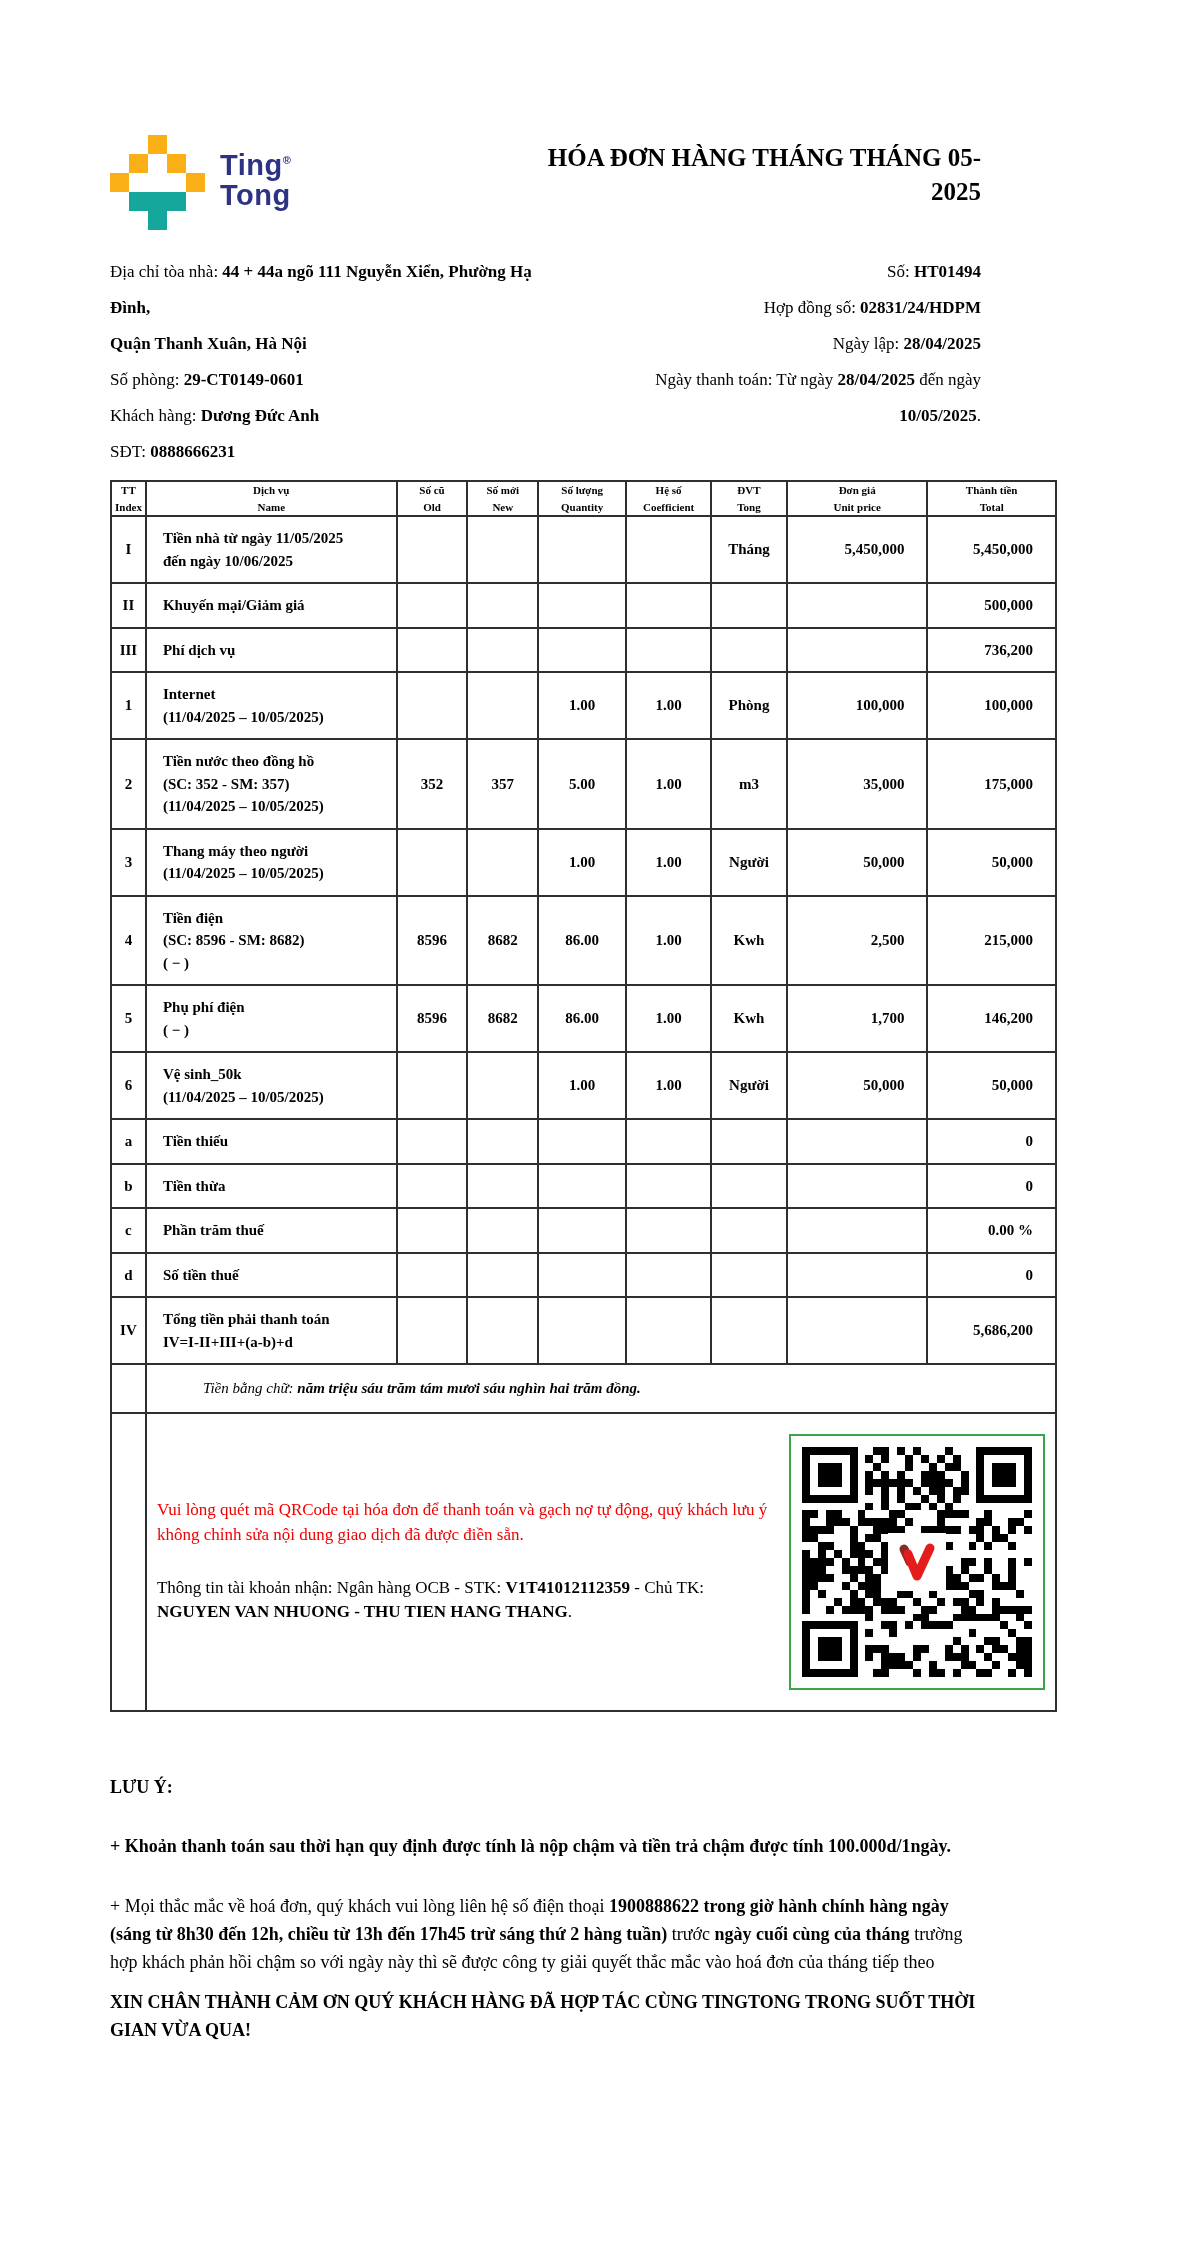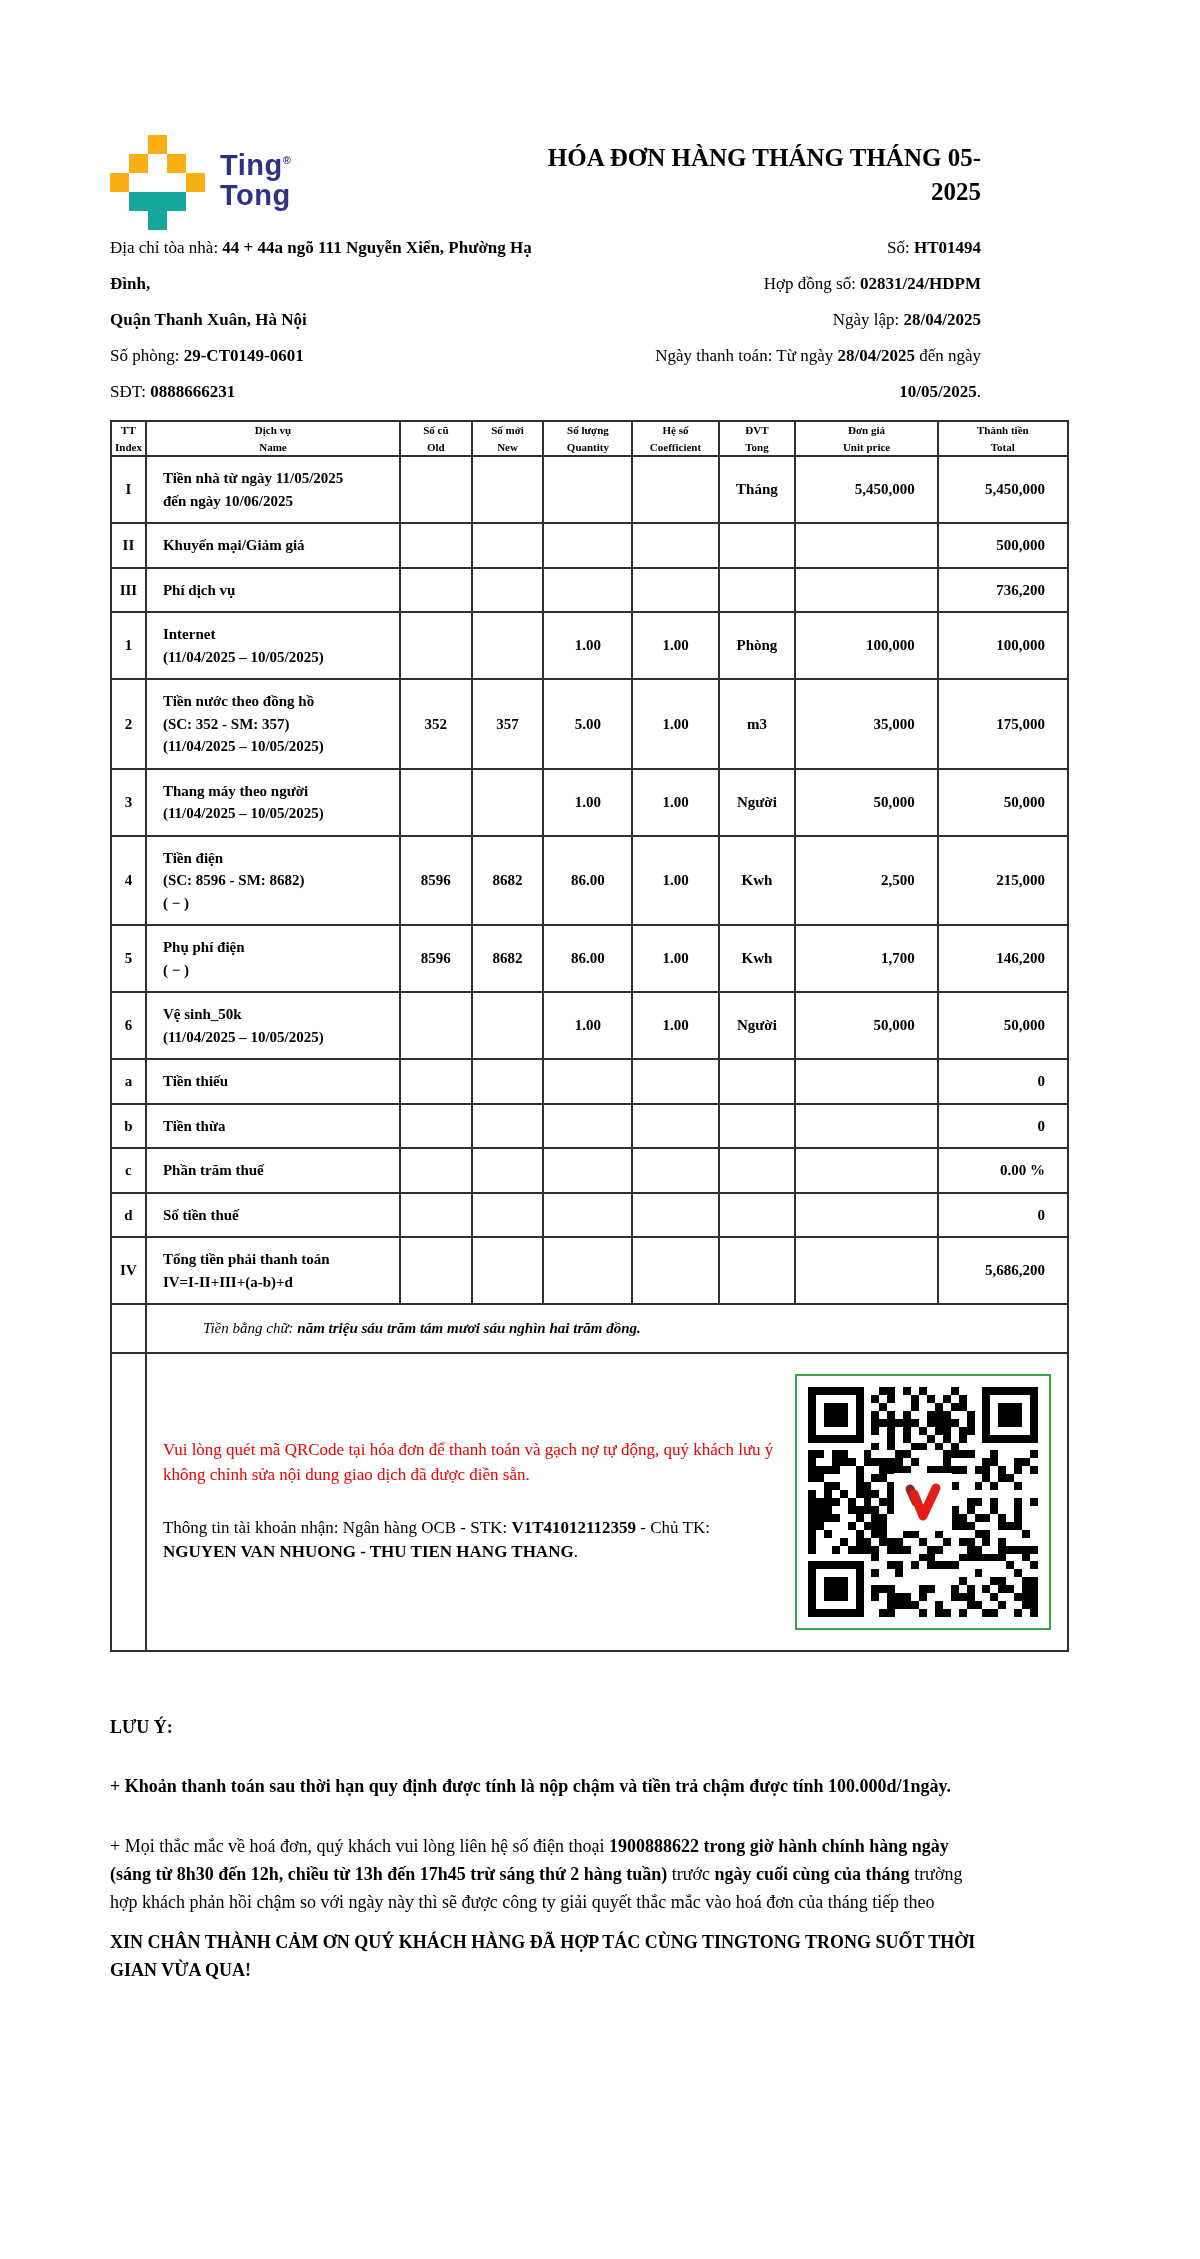--- a/index.html
+++ b/index.html
@@ -15,38 +15,38 @@
   .sq{width:19px;height:19px;}
   .sq-y{background:#f9af15;}
   .m1{grid-area:1/3;} .m2{grid-area:2/2;} .m3{grid-area:2/4;} .m4{grid-area:3/1;} .m5{grid-area:3/5;}
   .bar-t{grid-area:4/2/5/5;background:#16a79c;}
   .m6{grid-area:5/3;background:#16a79c;}
   .logo-text{font-family:"Liberation Sans",sans-serif;font-weight:bold;color:#2d3282;
     font-size:29px;line-height:1.02;margin-top:16px;letter-spacing:.5px;}
   .logo-text .reg{font-size:11px;vertical-align:super;}
   .title{max-width:450px;text-align:right;font-size:25px;line-height:1.35;margin:6px 0 0;font-weight:bold;}
   
-  .info{display:flex;justify-content:space-between;gap:33px;}
+  .info{display:flex;justify-content:space-between;margin-top:24px;gap:33px;}
   .info-left{max-width:540px;}
   .info-right{text-align:right;}
   .info-line{font-size:17px;line-height:36px;}
   .addr{white-space:pre-line;}
   
   table.invoice{width:100%;border-collapse:collapse;margin-top:10px;}
   th,td{border:2px solid #2f2f2f;}
   th{font-size:11px;font-weight:bold;padding:0 3px;line-height:1.5;}
   td{font-size:15px;font-weight:bold;padding:10px 6px;line-height:1.5;vertical-align:middle;}
   .c-idx{text-align:center;}
   .c-name{text-align:left;padding-left:16px;white-space:pre-line;}
   .c-mid{text-align:center;}
   .c-num{text-align:right;padding-right:22px;}
   .words-cell{font-weight:normal;font-style:italic;padding:12px 8px 12px 56px;}
   .w-val{font-weight:bold;}
   
-  .qr-cell{padding:20px 16px;}
+  .qr-cell{padding:20px 10px;}
   .qr-flex{display:flex;align-items:center;justify-content:space-between;gap:16px;}
   .qr-text{width:616px;font-size:17px;line-height:1.45;font-weight:normal;}
   .red-note{color:#f00000;margin:0 0 28px;}
   .account{margin:0;}
   .qr-box{position:relative;flex:0 0 auto;width:230px;height:230px;border:2px solid #3aa54b;
     padding:11px;background:#fff;}
   .qr-box svg.qr{display:block;width:230px;height:230px;shape-rendering:crispEdges;}
   .qr-logo{position:absolute;top:50%;left:50%;transform:translate(-50%,-50%);
     width:58px;height:58px;background:#fff;display:flex;align-items:center;justify-content:center;}
   
@@ -79,20 +79,21 @@
       </div>
     </div>
     <h1 class="title">HÓA ĐƠN HÀNG THÁNG THÁNG 05-2025</h1>
   </div>
 
   <div class="info">
     <div class="info-left">
       <div class="info-line"><span>Địa chỉ tòa nhà: </span><b class="addr">44 + 44a ngõ 111 Nguyễn Xiển, Phường Hạ Đình,
 Quận Thanh Xuân, Hà Nội</b></div>
       <div class="info-line"><span>Số phòng: </span><b>29-CT0149-0601</b></div>
+      <div class="info-line"><span>Khách hàng: </span><b>Dương Đức Anh</b></div>
       <div class="info-line"><span>SĐT: </span><b>0888666231</b></div>
     </div>
     <div class="info-right">
       <div class="info-line"><span>Số: </span><b>HT01494</b></div>
       <div class="info-line"><span>Hợp đồng số: </span><b>02831/24/HDPM</b></div>
       <div class="info-line"><span>Ngày lập: </span><b>28/04/2025</b></div>
       <div class="info-line"><span>Ngày thanh toán: Từ ngày </span><b>28/04/2025</b><span> đến ngày </span><b>10/05/2025</b><span>.</span></div>
     </div>
   </div>
 

